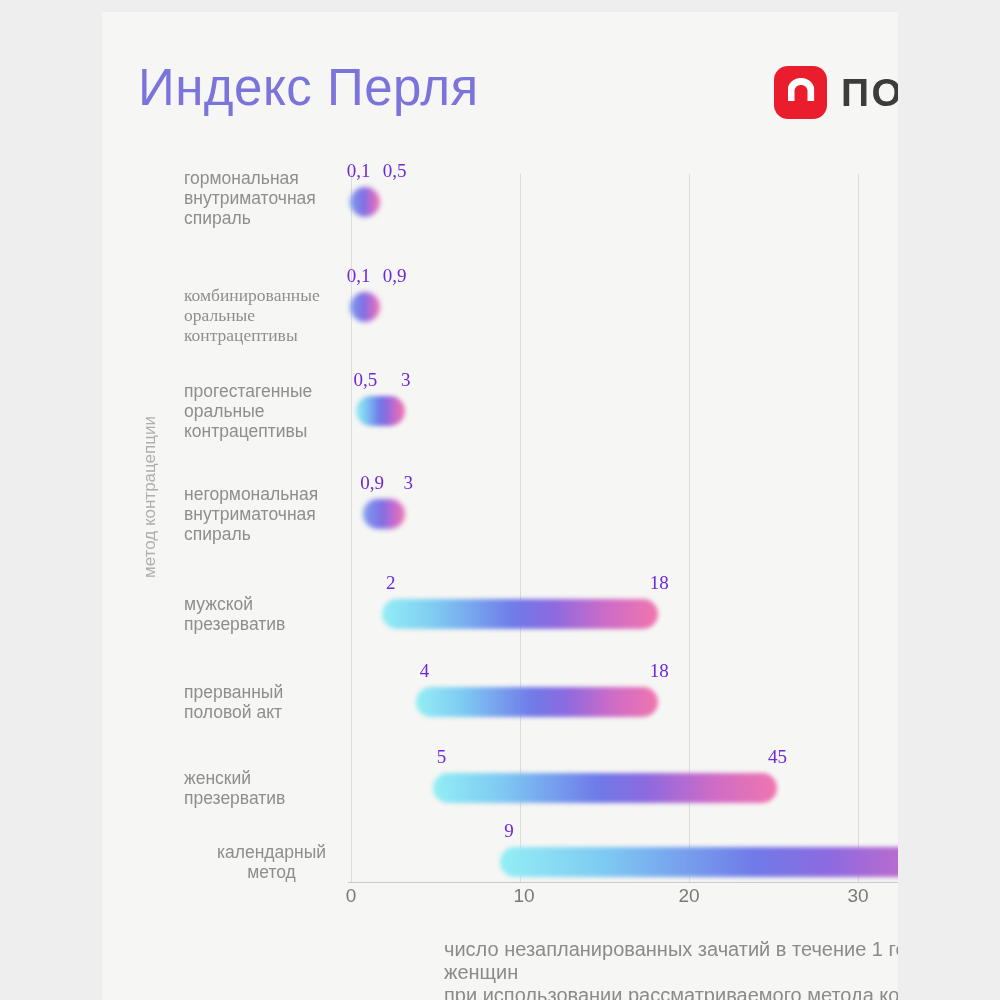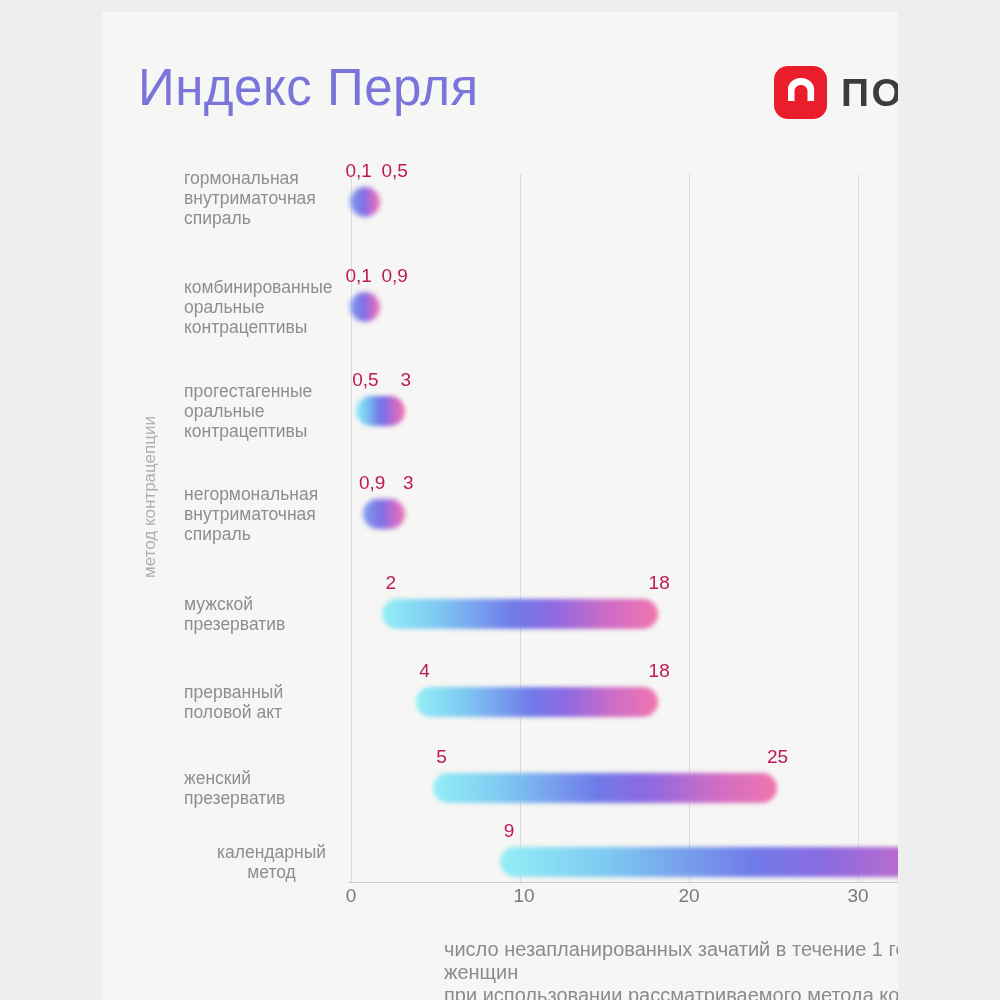--- a/index.html
+++ b/index.html
@@ -23,21 +23,21 @@
   .ylabel{position:absolute;left:48px;top:485px;transform:translate(-50%,-50%) rotate(-90deg);
           font-size:17px;color:#aeaeae;white-space:nowrap;}
   .caption{position:absolute;left:342px;top:926px;width:610px;font-size:20px;line-height:23px;
            color:#8b8b8b;white-space:pre-line;}
 
   
   .cat-label{position:absolute;left:82px;width:175px;font-size:17.5px;line-height:20px;
              color:#8e8e8e;white-space:pre-line;}
   .bar{position:absolute;height:30px;border-radius:15px;filter:blur(2px);}
   .bar.small{filter:blur(2.5px);}
-  .bar-val{position:absolute;transform:translateX(-50%);font-size:19px;color:#be185d;white-space:nowrap;}
+  .bar-val{position:absolute;transform:translateX(-50%);font-size:19px;color:#6d28d9;white-space:nowrap;font-family:Liberation Serif, serif;}
 </style>
 </head>
 <body>
 
 <div id="page">
 
   <div class="title">Индекс Перля</div>
 
   <div class="logo">
     <div class="logo-mark">
@@ -59,21 +59,21 @@
       <div class="tick-label" style="left: 756px; top: 873px;">30</div>
       <div class="gridline" style="left: 924.5px; top: 162px; height: 708px;"></div>
       <div class="tick-label" style="left: 925px; top: 873px;">40</div>
       <div class="axis-line" style="left: 246px; top: 870px; width: 704px;"></div>
       <div class="cat-label" style="top: 156px;">гормональная
 внутриматочная
 спираль</div>
       <div class="bar small" style="left: 247.69px; top: 175px; width: 30px; background: linear-gradient(90deg, rgb(126, 159, 240) 0%, rgb(127, 111, 228) 45%, rgb(199, 107, 206) 75%, rgb(239, 118, 175) 100%);"></div>
       <div class="bar-val" style="left: 256.69px; top: 148px;">0,1</div>
       <div class="bar-val" style="left: 292.69px; top: 148px;">0,5</div>
-      <div class="cat-label" style="top: 265px;">комбинированные
+      <div class="cat-label" style="top: 273px; font-family: Liberation Serif, serif;">комбинированные
 оральные
 контрацептивы</div>
       <div class="bar small" style="left: 247.69px; top: 280px; width: 30px; background: linear-gradient(90deg, rgb(126, 159, 240) 0%, rgb(127, 111, 228) 45%, rgb(199, 107, 206) 75%, rgb(239, 118, 175) 100%);"></div>
       <div class="bar-val" style="left: 256.69px; top: 253px;">0,1</div>
       <div class="bar-val" style="left: 292.69px; top: 253px;">0,9</div>
       <div class="cat-label" style="top: 369px;">прогестагенные
 оральные
 контрацептивы</div>
       <div class="bar" style="left: 254.45px; top: 384px; width: 48.25px; background: linear-gradient(90deg, rgb(147, 238, 245) 0%, rgb(126, 201, 242) 20%, rgb(112, 122, 233) 48%, rgb(141, 106, 224) 62%, rgb(207, 108, 198) 82%, rgb(240, 118, 174) 100%);"></div>
       <div class="bar-val" style="left: 263.45px; top: 357px;">0,5</div>
@@ -91,21 +91,21 @@
       <div class="bar-val" style="left: 557.2px; top: 560px;">18</div>
       <div class="cat-label" style="top: 670px;">прерванный
 половой акт</div>
       <div class="bar" style="left: 313.6px; top: 675px; width: 242.6px; background: linear-gradient(90deg, rgb(147, 238, 245) 0%, rgb(126, 201, 242) 20%, rgb(112, 122, 233) 48%, rgb(141, 106, 224) 62%, rgb(207, 108, 198) 82%, rgb(240, 118, 174) 100%);"></div>
       <div class="bar-val" style="left: 322.6px; top: 648px;">4</div>
       <div class="bar-val" style="left: 557.2px; top: 648px;">18</div>
       <div class="cat-label" style="top: 756px;">женский
 презерватив</div>
       <div class="bar" style="left: 330.5px; top: 761px; width: 344px; background: linear-gradient(90deg, rgb(147, 238, 245) 0%, rgb(126, 201, 242) 20%, rgb(112, 122, 233) 48%, rgb(141, 106, 224) 62%, rgb(207, 108, 198) 82%, rgb(240, 118, 174) 100%);"></div>
       <div class="bar-val" style="left: 339.5px; top: 734px;">5</div>
-      <div class="bar-val" style="left: 675.5px; top: 734px;">25</div>
+      <div class="bar-val" style="left: 675.5px; top: 734px;">45</div>
       <div class="cat-label" style="top: 830px; text-align: center;">календарный
 метод</div>
       <div class="bar" style="left: 398.1px; top: 835px; width: 529.9px; background: linear-gradient(90deg, rgb(147, 238, 245) 0%, rgb(126, 201, 242) 20%, rgb(112, 122, 233) 48%, rgb(141, 106, 224) 62%, rgb(207, 108, 198) 82%, rgb(240, 118, 174) 100%);"></div>
       <div class="bar-val" style="left: 407.1px; top: 808px;">9</div>
       <div class="bar-val" style="left: 929px; top: 808px;">40</div>
     </div>
 
   <div class="caption">число незапланированных зачатий в течение 1 года у 100 женщин
 при использовании рассматриваемого метода контрацепции</div>
 

